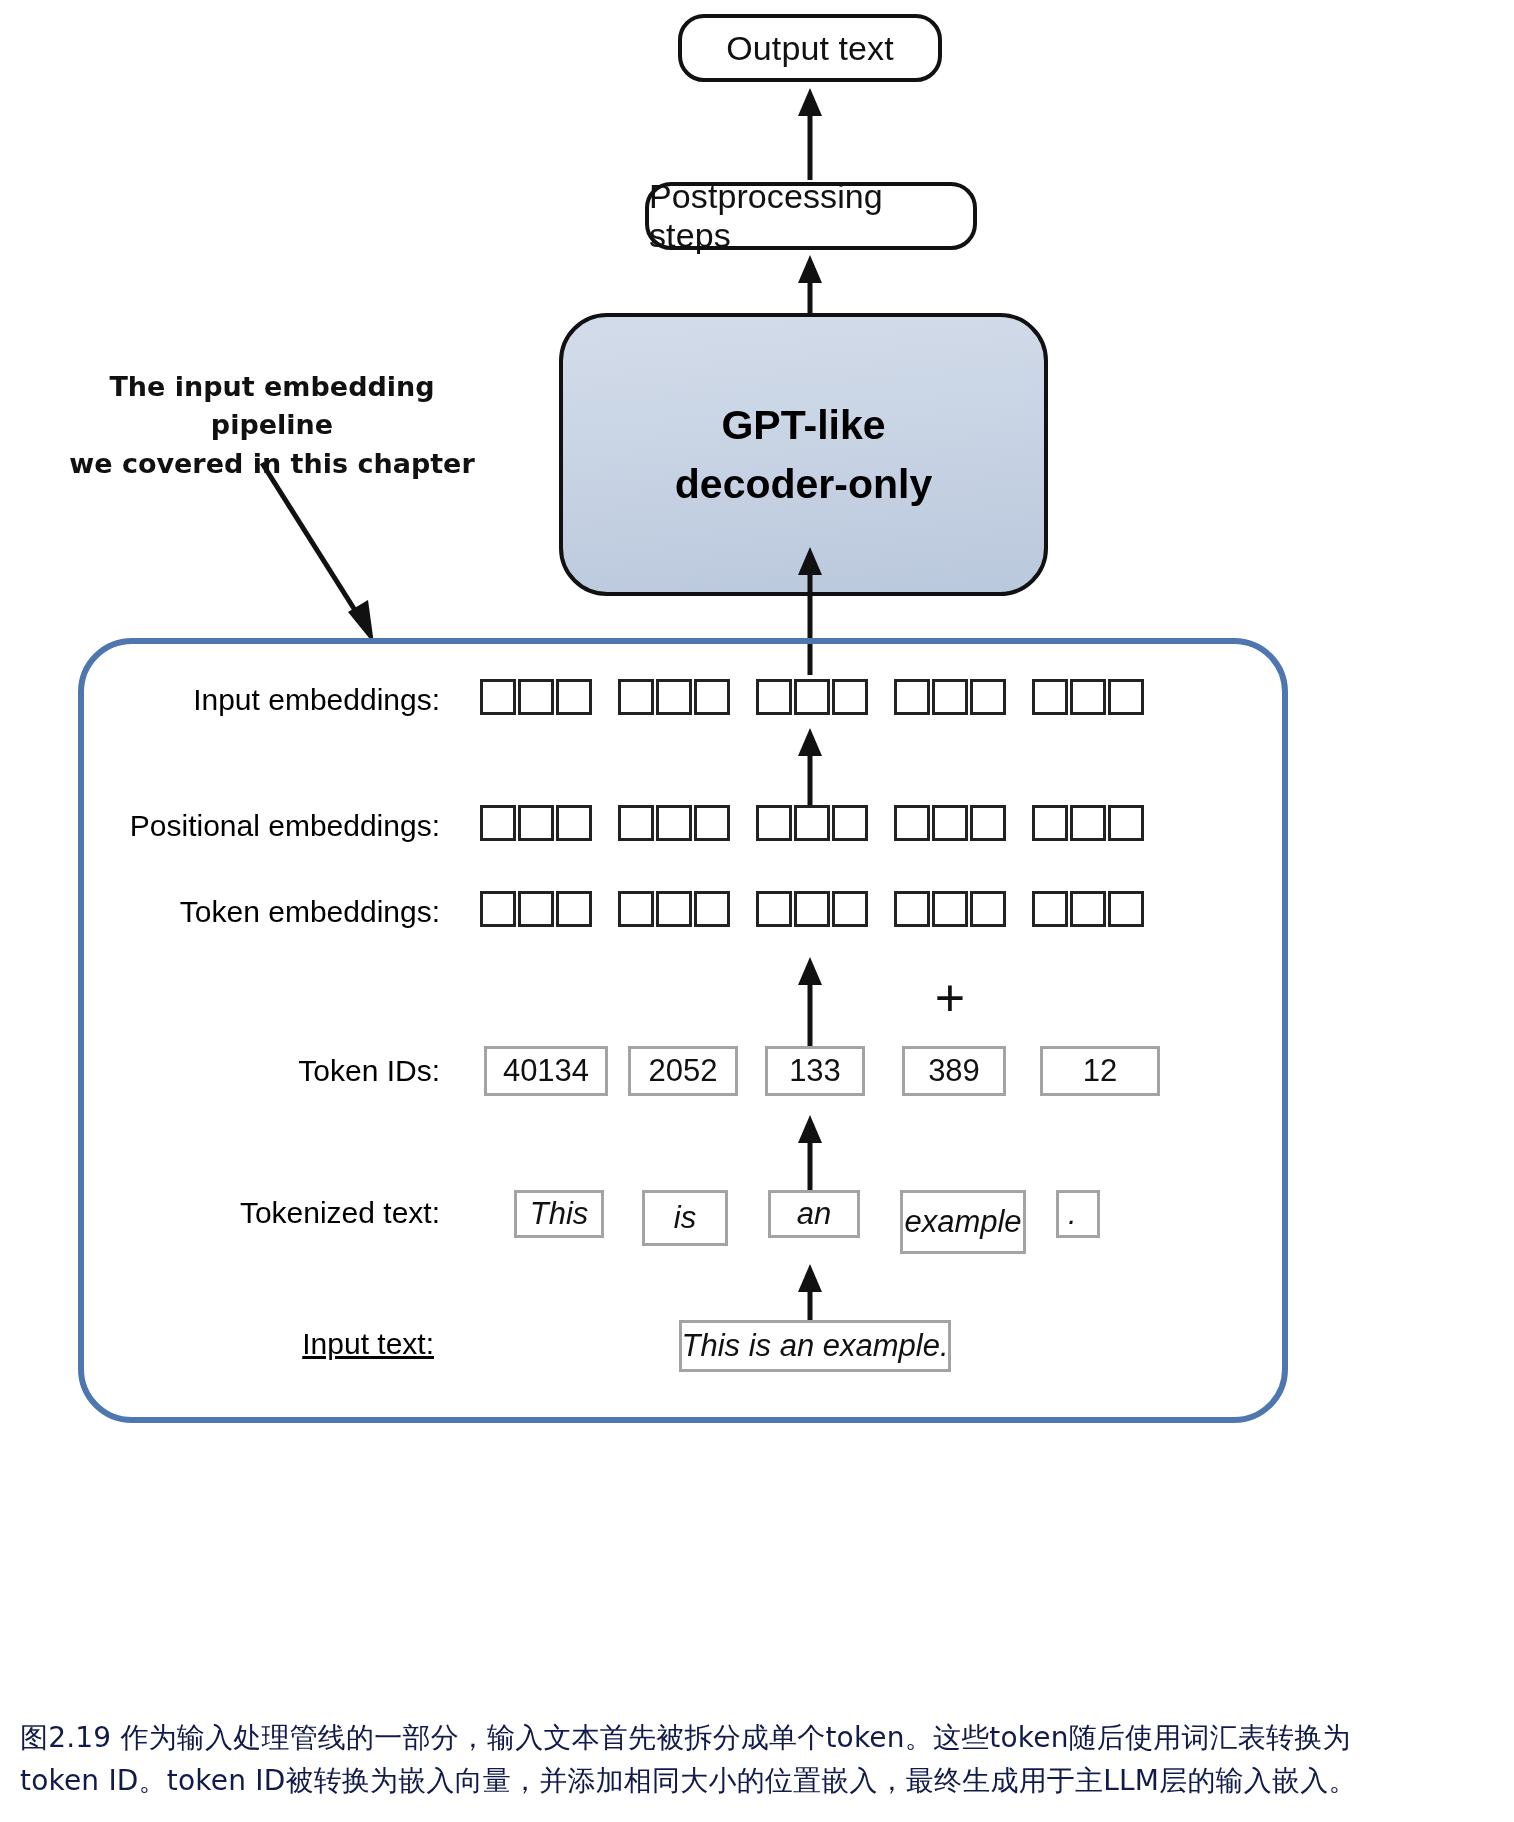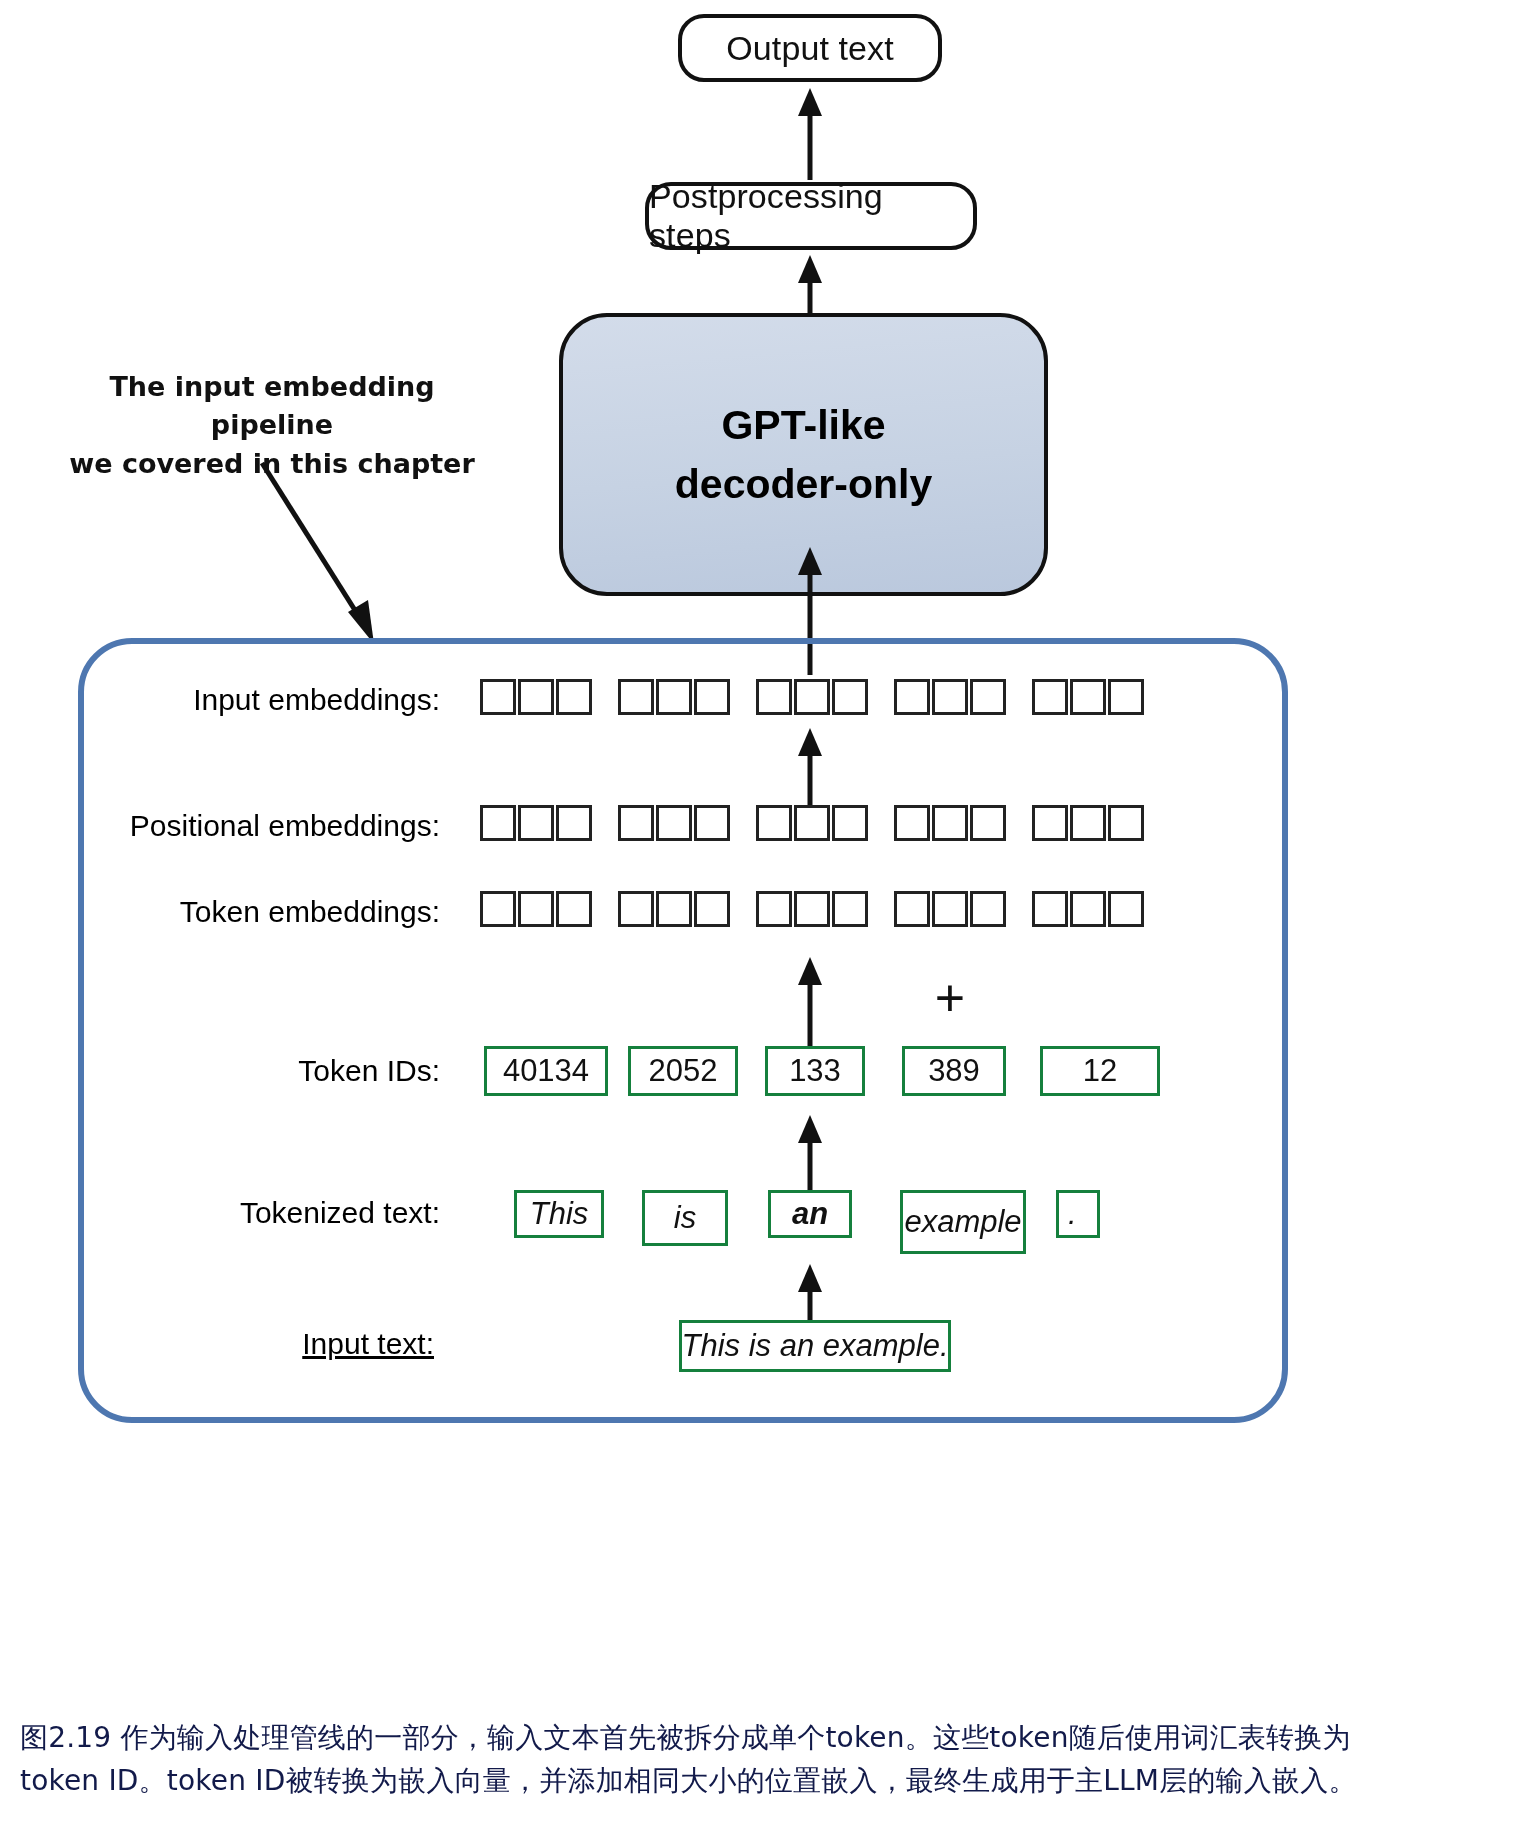--- a/index.html
+++ b/index.html
@@ -105,21 +105,21 @@
     border: 3px solid #222;
     background: #fff;
     margin-right: 2px;
   }
   .emb-cell:last-child { margin-right: 0; }
 
   
   .val-box {
     position: absolute;
     box-sizing: border-box;
-    border: 3px solid #15803d;
+    border: 3px solid #a3a3a3;
     background: #fff;
     display: flex;
     align-items: center;
     justify-content: center;
     font-size: 31px;
     color: #111;
     white-space: nowrap;
   }
   .val-box.italic { font-style: italic; }
   .val-box.period { justify-content: flex-start; padding-left: 9px; }
@@ -298,21 +298,21 @@
 
   <svg style="position:absolute;left:780px;top:1113px;width:60px;height:82px;">
     <line x1="30" y1="82" x2="30" y2="26" stroke="#111" stroke-width="5"></line>
     <polygon points="30,2 18,30 42,30" fill="#111"></polygon>
   </svg>
 
   <div class="row-label" style="left:120px; top:1196px; width:320px;">Tokenized text:</div>
 
   <div class="val-box italic" style="left:514px; top:1190px; width:90px; height:48px;">This</div>
   <div class="val-box italic" style="left:642px; top:1190px; width:86px; height:56px;">is</div>
-  <div class="val-box italic" style="left:768px; top:1190px; width:84px; height:48px;font-weight:bold;">an</div>
+  <div class="val-box italic" style="left:768px; top:1190px; width:92px; height:48px;">an</div>
   <div class="val-box italic" style="left:900px; top:1190px; width:126px; height:64px;">example</div>
   <div class="val-box italic period" style="left:1056px; top:1190px; width:44px; height:48px;">.</div>
 
   <svg style="position:absolute;left:780px;top:1262px;width:60px;height:78px;">
     <line x1="30" y1="78" x2="30" y2="26" stroke="#111" stroke-width="5"></line>
     <polygon points="30,2 18,30 42,30" fill="#111"></polygon>
   </svg>
 
   <div class="row-label" style="left:164px; top:1327px; width:270px;text-decoration:underline;">Input text:</div>
 

